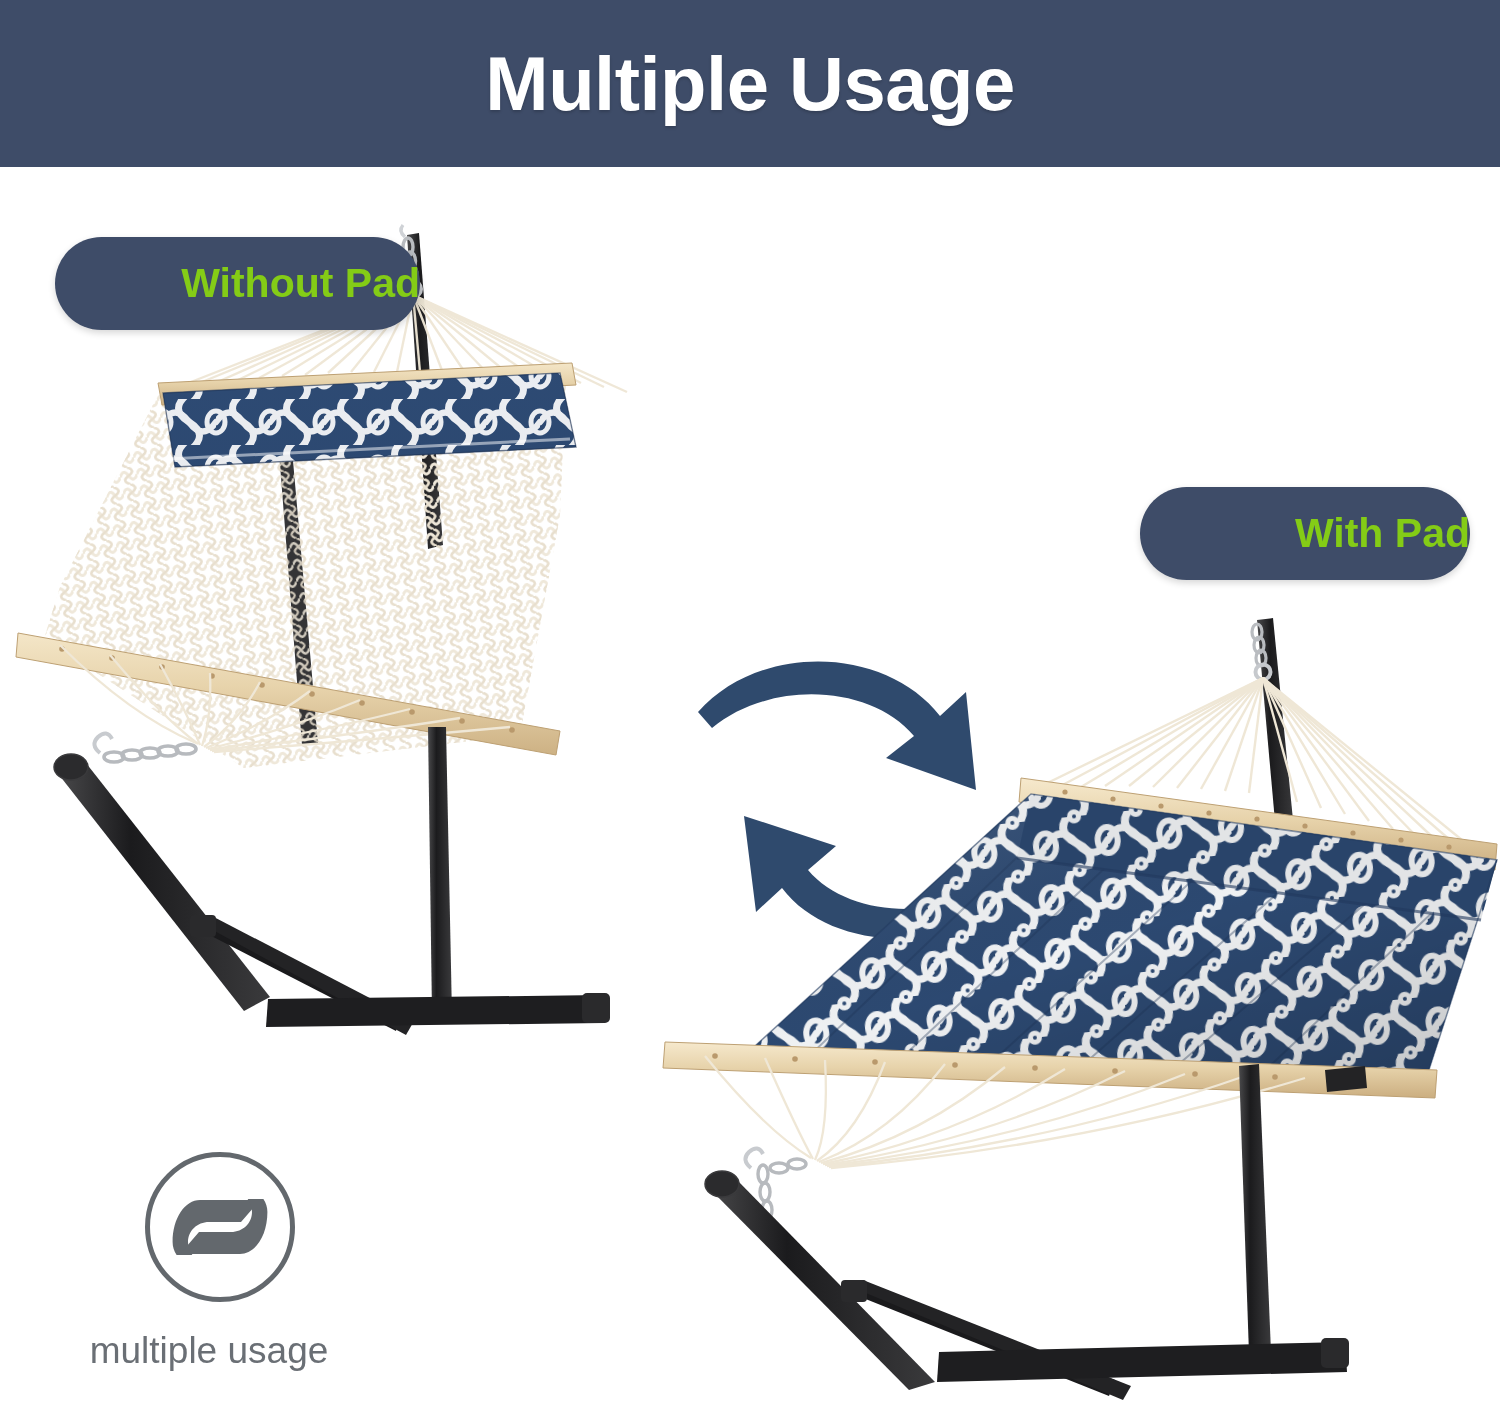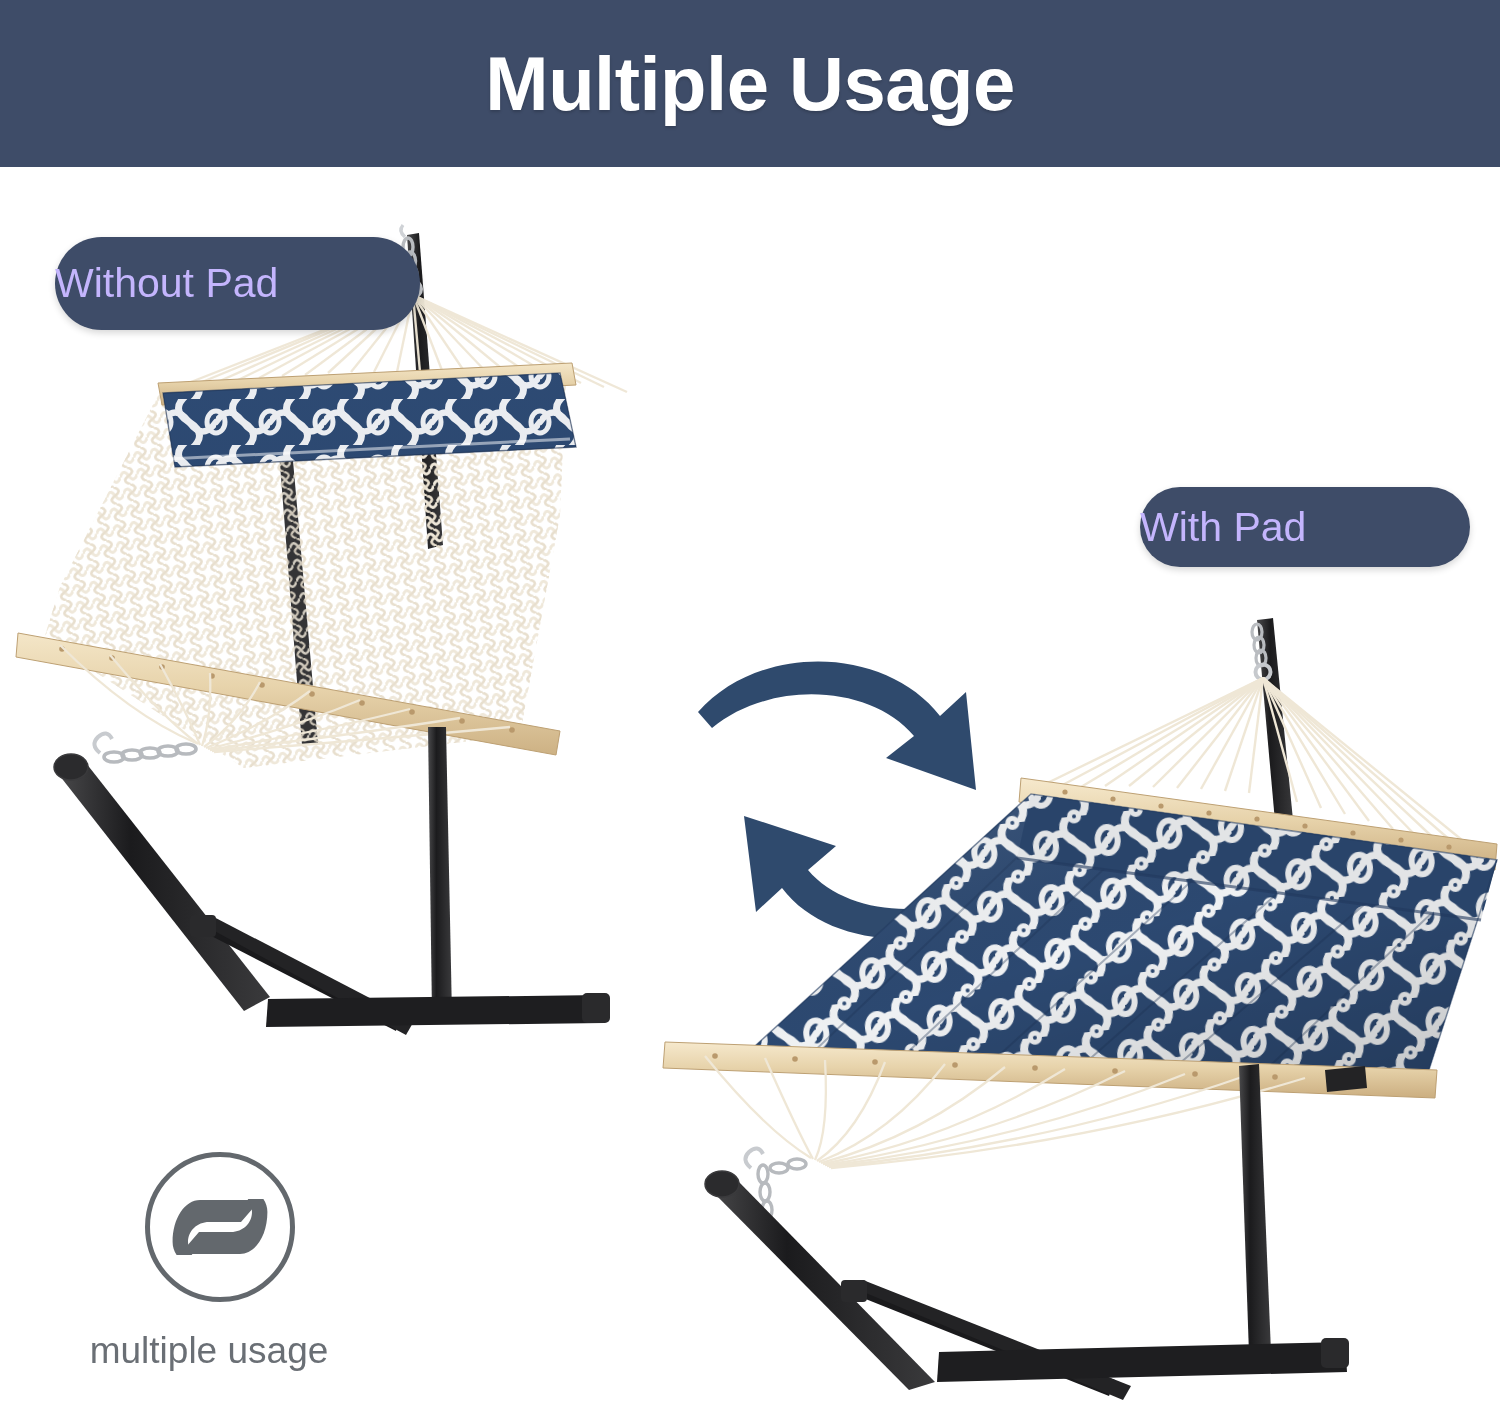--- a/index.html
+++ b/index.html
@@ -24,28 +24,28 @@
     font-weight:bold;
     letter-spacing:-0.5px;
     line-height:1;
     text-shadow:0 2px 3px rgba(0,0,0,.18);
   }
 
   
   .pill{
     position:absolute;
     background:#3e4c68;
-    color:#c4b5fd;
+    color:#84cc16;
     border-radius:60px;
-    display:flex;align-items:center;justify-content:flex-start;
-    font-weight:normal;
+    display:flex;align-items:center;justify-content:flex-end;
+    font-weight:bold;
     box-shadow:0 3px 7px rgba(0,0,0,.16);
   }
   #pill-without{ left:55px; top:237px; width:365px; height:93px; font-size:41px; }
-  #pill-with{ left:1140px; top:487px; width:330px; height:80px; font-size:41px; }
+  #pill-with{ left:1140px; top:487px; width:330px; height:93px; font-size:41px; }
 
   
   .scene{position:absolute;}
   #scene-left{ left:0px; top:215px; width:760px; height:840px; }
   #scene-right{ left:645px; top:590px; width:855px; height:800px; }
 
   .layer{position:absolute;left:0;top:0;width:100%;height:100%;}
   svg{display:block;overflow:visible;}
 
   

